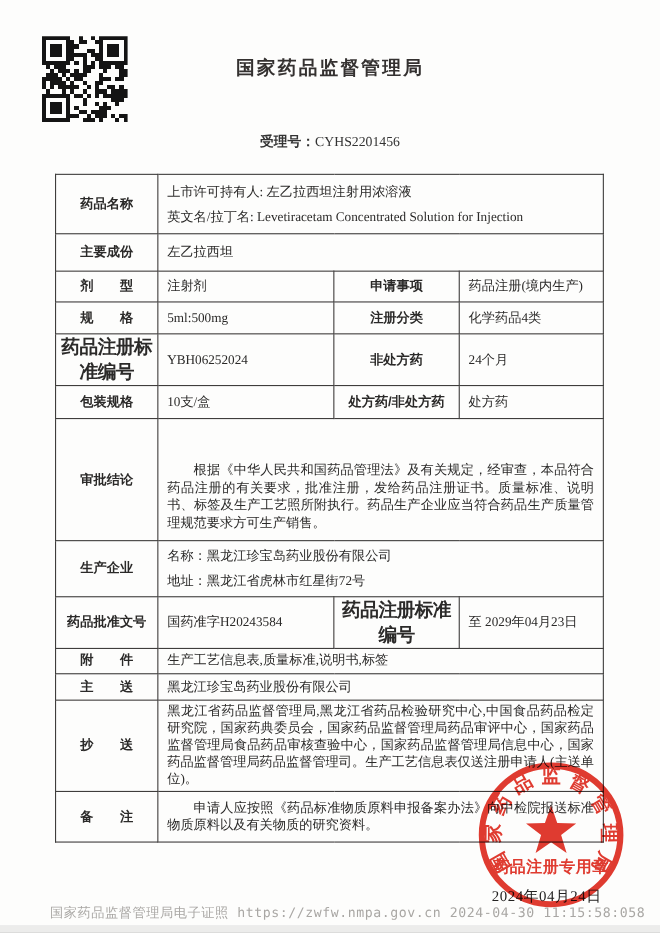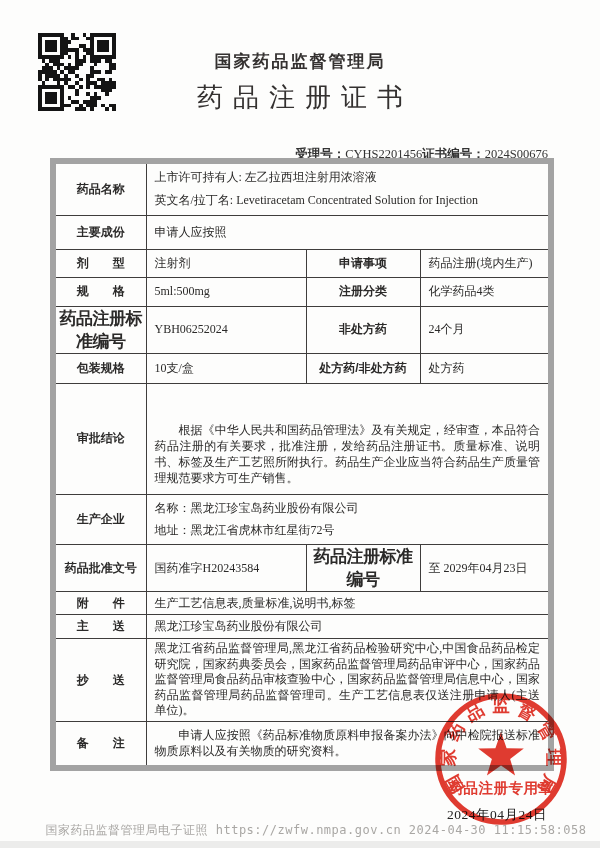--- a/index.html
+++ b/index.html
@@ -18,31 +18,31 @@
     position:absolute; left:0; top:50px; width:100%; text-align:center;
     font-family:"Liberation Sans","DejaVu Sans",sans-serif;
     font-weight:bold; font-size:17px; letter-spacing:2px; color:#343130;
   }
   .cert-title {
     position:absolute; left:0; top:80px; width:100%; text-align:center;
     font-size:26px; letter-spacing:10px; text-indent:10px; color:#343130;
     font-weight:500;
   }
   .meta-row {
-    position:absolute; left:52px; top:146px; width:496px;
-    display:flex; justify-content:flex-end;
+    position:absolute; left:52px; top:121px; width:496px;
+    display:flex; justify-content:center;
     font-size:12.5px; color:#333;
   }
   .meta-row b { font-weight:bold; font-family:"Liberation Serif",serif; }
 
   
   table.cert {
     position:absolute; left:50px; top:158px; width:498px;
     border-collapse:collapse; table-layout:fixed;
-    border:6px solid #a3a3a3;
+    border:1px solid #a3a3a3;
   }
   table.cert td {
     border:1px solid #3f3d3c;
     font-size:12px; color:#2b2a29;
     vertical-align:middle;
     overflow:hidden;
   }
   td.lbl {
     text-align:center;
     font-family:"Liberation Sans","DejaVu Sans",sans-serif;
@@ -323,25 +323,23 @@
       <rect x="6" y="20" width="1" height="1" fill="#141414"></rect>
       <rect x="10" y="20" width="1" height="1" fill="#141414"></rect>
       <rect x="11" y="20" width="1" height="1" fill="#141414"></rect>
       <rect x="12" y="20" width="1" height="1" fill="#141414"></rect>
       <rect x="14" y="20" width="1" height="1" fill="#141414"></rect>
       <rect x="18" y="20" width="1" height="1" fill="#141414"></rect>
       <rect x="20" y="20" width="1" height="1" fill="#141414"></rect>
     </svg>
 
   <div class="agency-title">国家药品监督管理局</div>
-  <div class="cert-title">药品注册证书</div>
 
   <div class="meta-row">
     <span><b>受理号：</b><span>CYHS2201456</span></span>
-    <span><b>证书编号：</b><span>2024S00676</span></span>
   </div>
 
   <table class="cert">
     <colgroup>
         <col style="width:93px">
         <col style="width:160px">
         <col style="width:114px">
         <col style="width:131px">
       </colgroup>
 
@@ -349,21 +347,21 @@
         <tr class="r1">
       <td class="lbl">药品名称</td>
       <td class="val two-line" colspan="3">
         <div>上市许可持有人: 左乙拉西坦注射用浓溶液</div>
         <div>英文名/拉丁名: Levetiracetam Concentrated Solution for Injection</div>
       </td>
     </tr>
 
     <tr class="r2">
       <td class="lbl">主要成份</td>
-      <td class="val" colspan="3">申请人应按照</td>
+      <td class="val" colspan="3">左乙拉西坦</td>
     </tr>
 
     <tr class="r3">
       <td class="lbl">剂　　型</td>
       <td class="val">注射剂</td>
       <td class="lbl">申请事项</td>
       <td class="val">药品注册(境内生产)</td>
     </tr>
 
     <tr class="r4">

